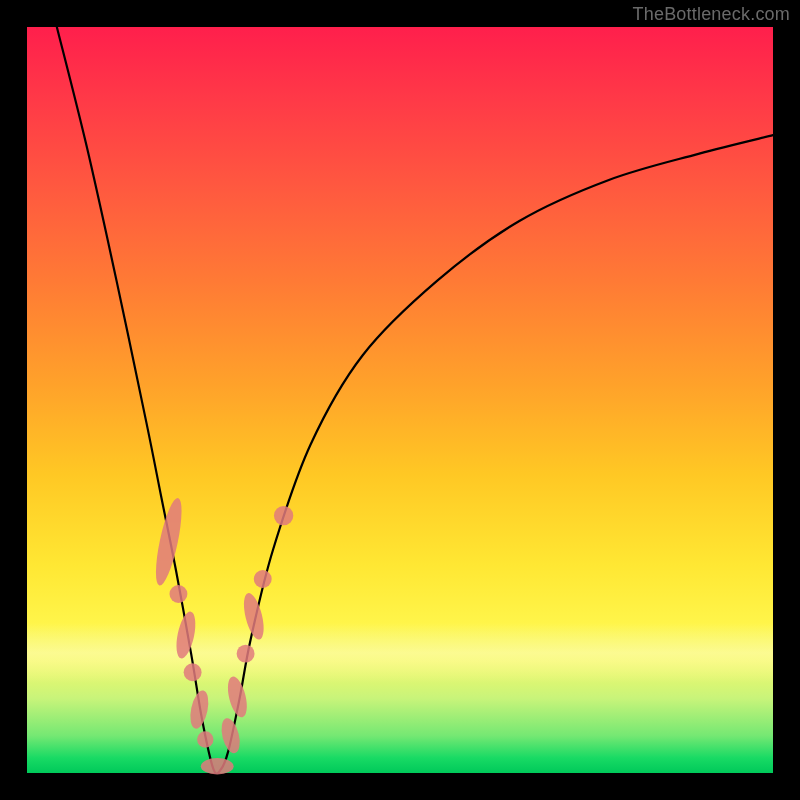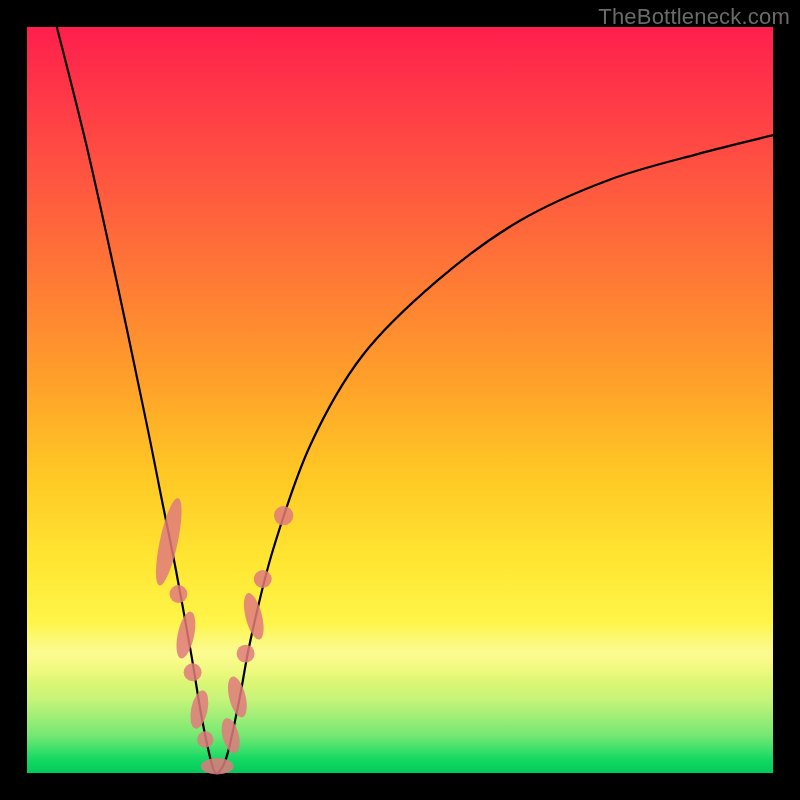--- a/index.html
+++ b/index.html
@@ -53,21 +53,21 @@
   .band1 {
     top: 596px;
     height: 60px;
     background: linear-gradient(to bottom, rgba(255,250,150,0) 0%, rgba(255,252,170,0.65) 50%, rgba(255,250,150,0) 100%);
   }
   .watermark {
     position: absolute;
     top: 4px;
     right: 10px;
     color: #6a6a6a;
-    font-size: 22px;
+    font-size: 18px;
     font-weight: 500;
     letter-spacing: 0.2px;
     user-select: none;
   }
   svg.curve {
     position: absolute;
     left: 0;
     top: 0;
     width: 746px;
     height: 746px;

